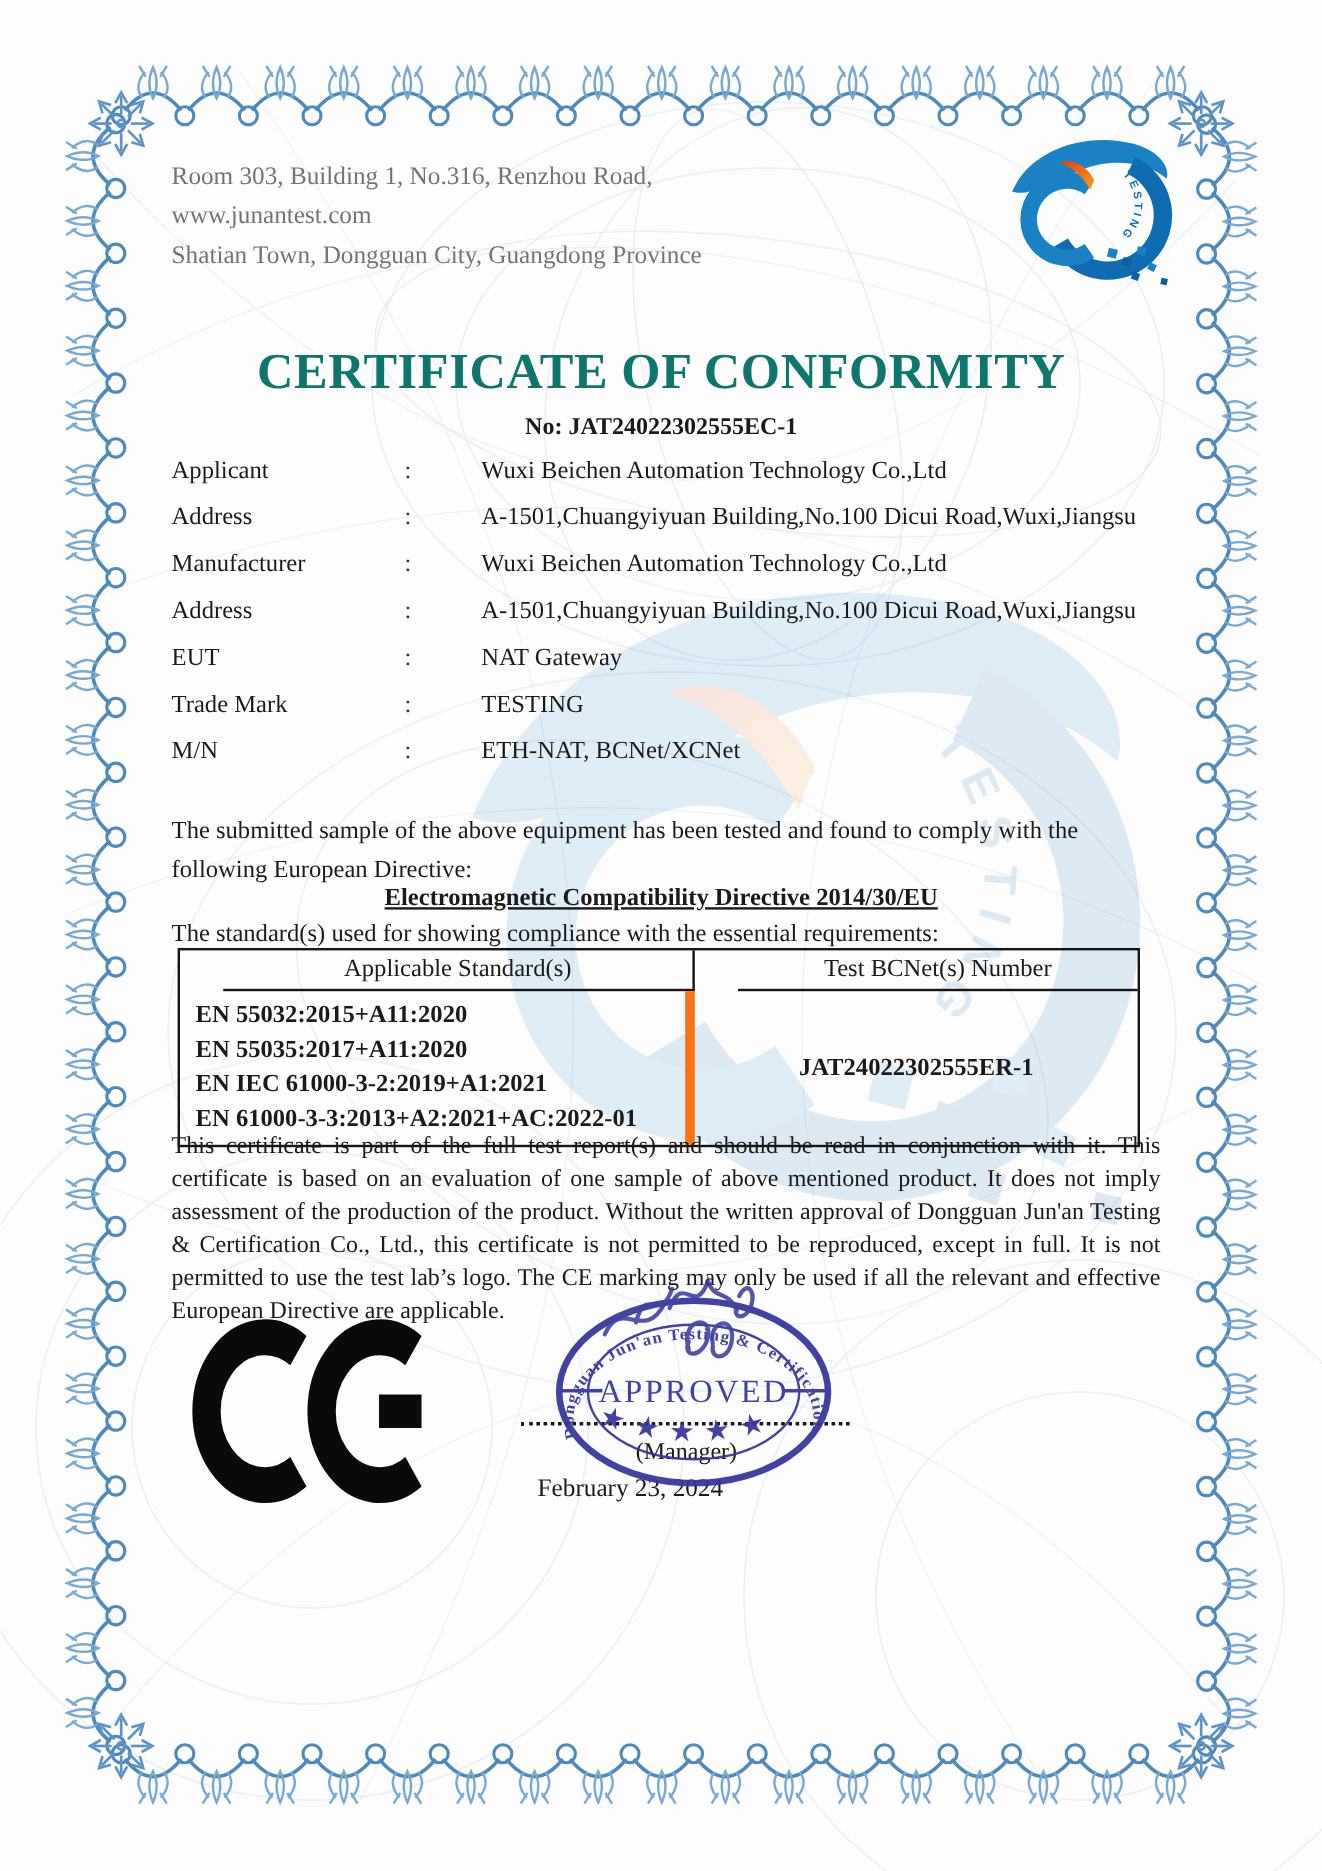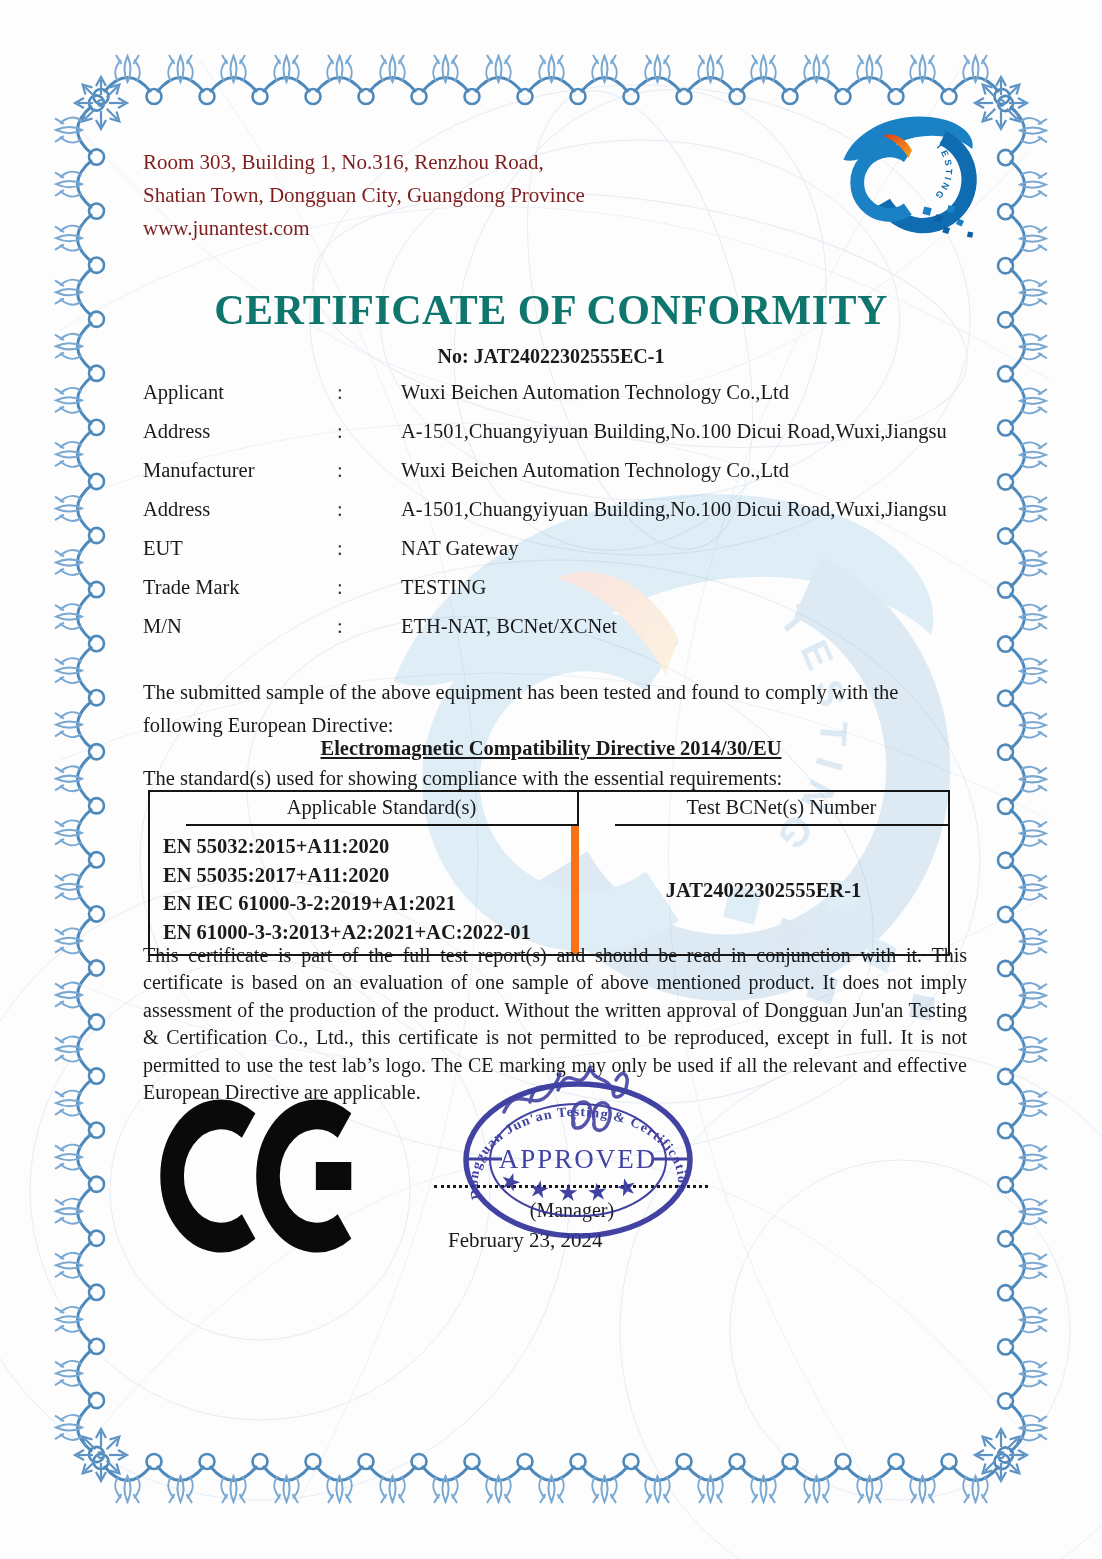--- a/index.html
+++ b/index.html
@@ -13,21 +13,21 @@
   }
   svg{display:block;}
   .abs{position:absolute;}
   
   #bg{position:absolute;left:0;top:0;z-index:0;}
   
   #border-svg{position:absolute;left:0;top:0;z-index:1;}
   
   .watermark{position:absolute;left:368px;top:448px;z-index:1;opacity:0.13;}
   
-  .address-block{left:143px;top:130px;font-size:21px;line-height:33px;color:#7f1d1d;z-index:3;margin-top:16px;}
+  .address-block{left:143px;top:130px;font-size:21px;line-height:33px;color:#737373;z-index:3;}
   .logo-box{left:834px;top:106px;z-index:3;}
   
   .title{left:102px;width:898px;top:286px;text-align:center;font-size:42px;font-weight:bold;letter-spacing:0.5px;color:#0f766e;z-index:3;}
   .cert-no{left:102px;width:898px;top:345px;text-align:center;font-size:20px;font-weight:bold;z-index:3;}
   
   .fields{left:143px;top:381px;width:830px;z-index:3;}
   .frow{display:flex;height:39px;align-items:flex-start;font-size:20.5px;gap:44px;}
   .flabel{flex:0 0 150px;}
   .fcolon{flex:0 0 20px;color:#333;}
   .fvalue{flex:1;}
@@ -216,22 +216,22 @@
     <use href="#cstar" transform="translate(101,1455)"></use>
     <use href="#cstar" transform="translate(1001,1455)"></use>
   </svg>
 
   <svg class="watermark" width="640" height="600" viewBox="0 0 100 90" preserveAspectRatio="none">
     <use href="#logo-sym"></use>
   </svg>
 
   <div class="abs address-block">
     <div>Room 303, Building 1, No.316, Renzhou Road,</div>
+    <div>www.junantest.com</div>
     <div>Shatian Town, Dongguan City, Guangdong Province</div>
-    <div>www.junantest.com</div>
   </div>
 
   <div class="abs logo-box">
     <svg width="160" height="138" viewBox="0 0 100 90">
       <use href="#logo-sym"></use>
     </svg>
   </div>
 
   <div class="abs title">CERTIFICATE OF CONFORMITY</div>
   <div class="abs cert-no">No: JAT24022302555EC-1</div>

